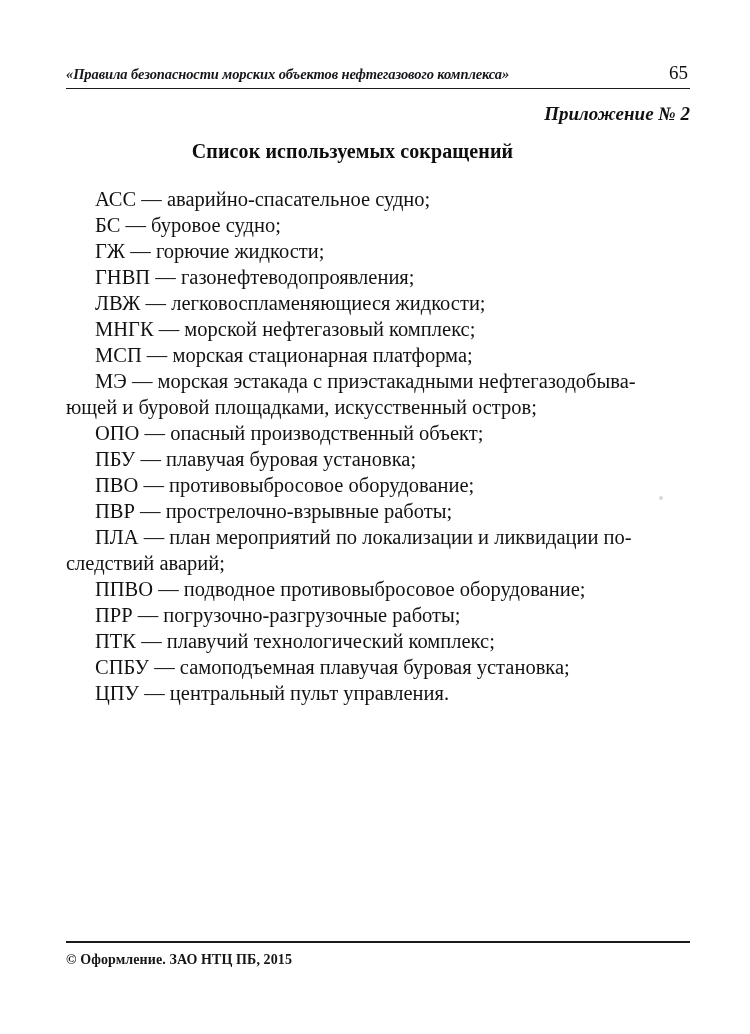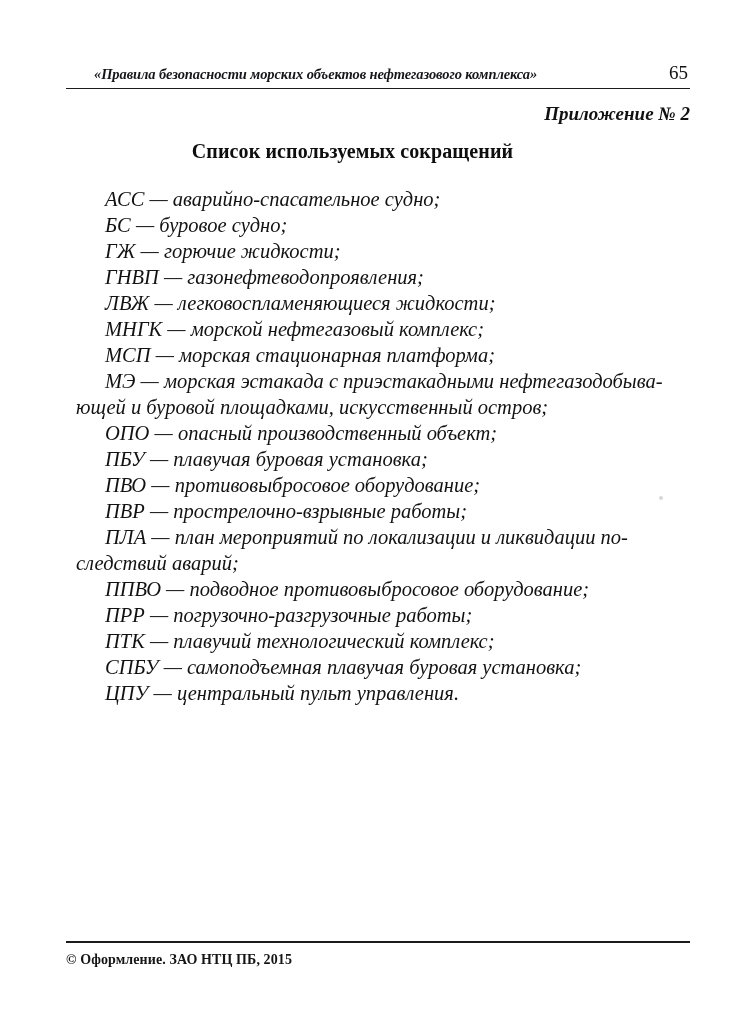--- a/index.html
+++ b/index.html
@@ -29,21 +29,20 @@
     align-items: baseline;
     justify-content: space-between;
   }
   .running-head-title {
     font-style: italic;
     font-weight: 700;
     font-size: 14.5px;
     letter-spacing: -0.1px;
     white-space: nowrap;
     color: #16161a;
-    margin-left: 28px;
   }
   .running-head-page {
     font-size: 19px;
     font-weight: 400;
     color: #111;
     padding-right: 2px;
   }
   .head-rule {
     position: absolute;
     left: 66px;
@@ -74,24 +73,23 @@
     text-align: center;
     font-weight: 700;
     font-size: 20px;
     letter-spacing: 0.1px;
     color: #0e0e0e;
   }
 
   
   .abbr-list {
     position: absolute;
-    left: 76px;
+    left: 66px;
     top: 186px;
     width: 624px;
-    font-style: italic;
   }
   .abbr-line {
     font-size: 20.5px;
     line-height: 26px;
     white-space: nowrap;
     color: #121212;
   }
   .abbr-line.indent {
     text-indent: 29px;
   }

